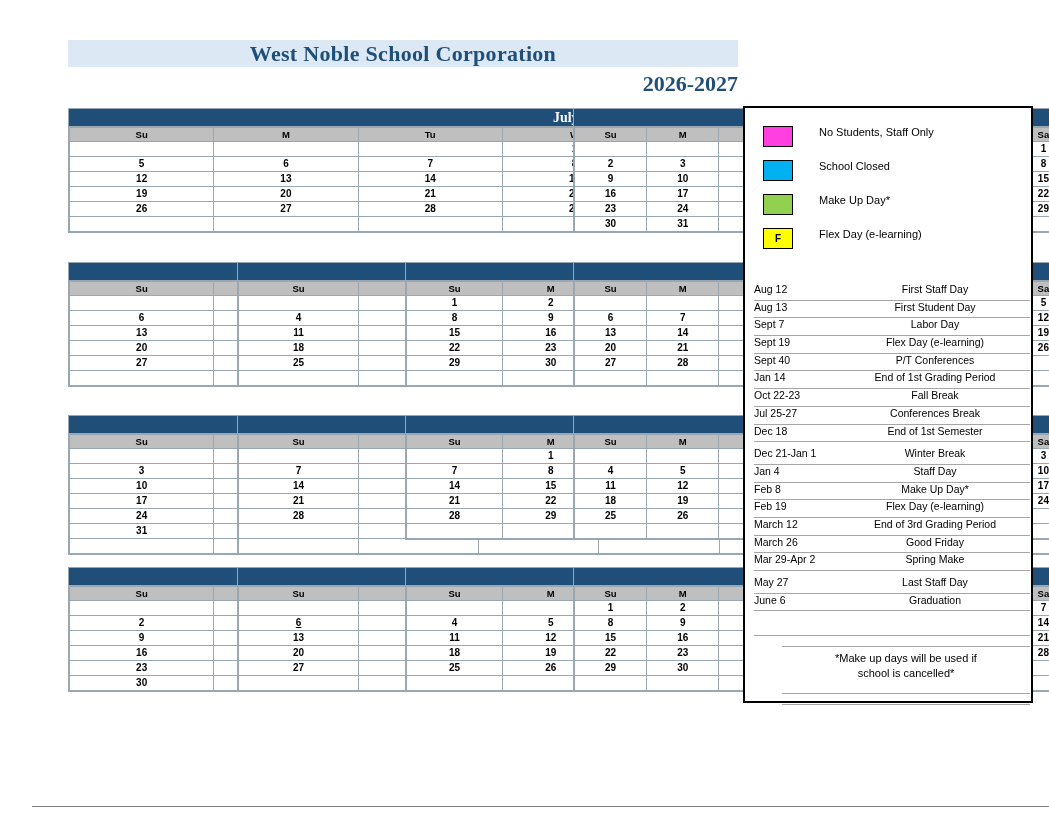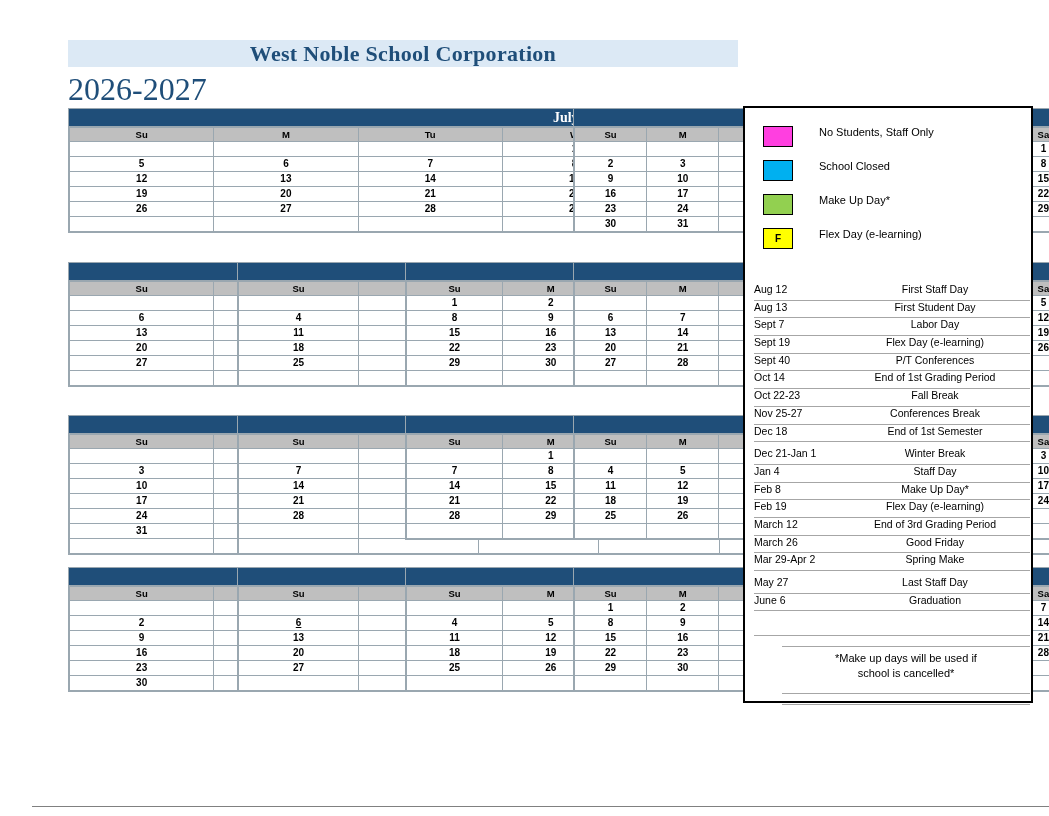--- a/index.html
+++ b/index.html
@@ -19,23 +19,23 @@
   }
   .corp-title{
     position:absolute;left:36px;top:41px;width:670px;
     text-align:center;
     font-family:"Liberation Serif", serif;
     font-weight:bold;font-size:22px;color:#1f4e79;
     letter-spacing:.3px;
   }
   .year-title{
     position:absolute;left:36px;top:71px;width:670px;
-    text-align:left;
+    text-align:right;
     font-family:"Liberation Serif", serif;
-    font-weight:normal;font-size:32px;color:#1f4e79;
+    font-weight:bold;font-size:22px;color:#1f4e79;
   }
   .cal-sub{
     position:absolute;left:36px;top:113px;width:670px;
     text-align:center;
     font-family:"Liberation Serif", serif;
     font-weight:bold;font-size:21px;color:#1f4e79;
   }
   .firstday-block{
     position:absolute;left:246px;top:163px;width:310px;
     font-size:11.5px;font-weight:bold;color:#000;
@@ -1199,29 +1199,29 @@
       </div>
       <div class="event-row">
         <div class="edate">Sept 19</div>
         <div class="edesc">Flex Day (e-learning)</div>
       </div>
       <div class="event-row">
         <div class="edate">Sept 40</div>
         <div class="edesc">P/T Conferences</div>
       </div>
       <div class="event-row">
-        <div class="edate">Oct 14</div>
+        <div class="edate">Jan 14</div>
         <div class="edesc">End of 1st Grading Period</div>
       </div>
       <div class="event-row">
         <div class="edate">Oct 22-23</div>
         <div class="edesc">Fall Break</div>
       </div>
       <div class="event-row">
-        <div class="edate">Nov 25-27</div>
+        <div class="edate">Jul 25-27</div>
         <div class="edesc">Conferences Break</div>
       </div>
       <div class="event-row">
         <div class="edate">Dec 18</div>
         <div class="edesc">End of 1st Semester</div>
       </div>
       <div class="event-row gap"></div>
       <div class="event-row">
         <div class="edate">Dec 21-Jan 1</div>
         <div class="edesc">Winter Break</div>

